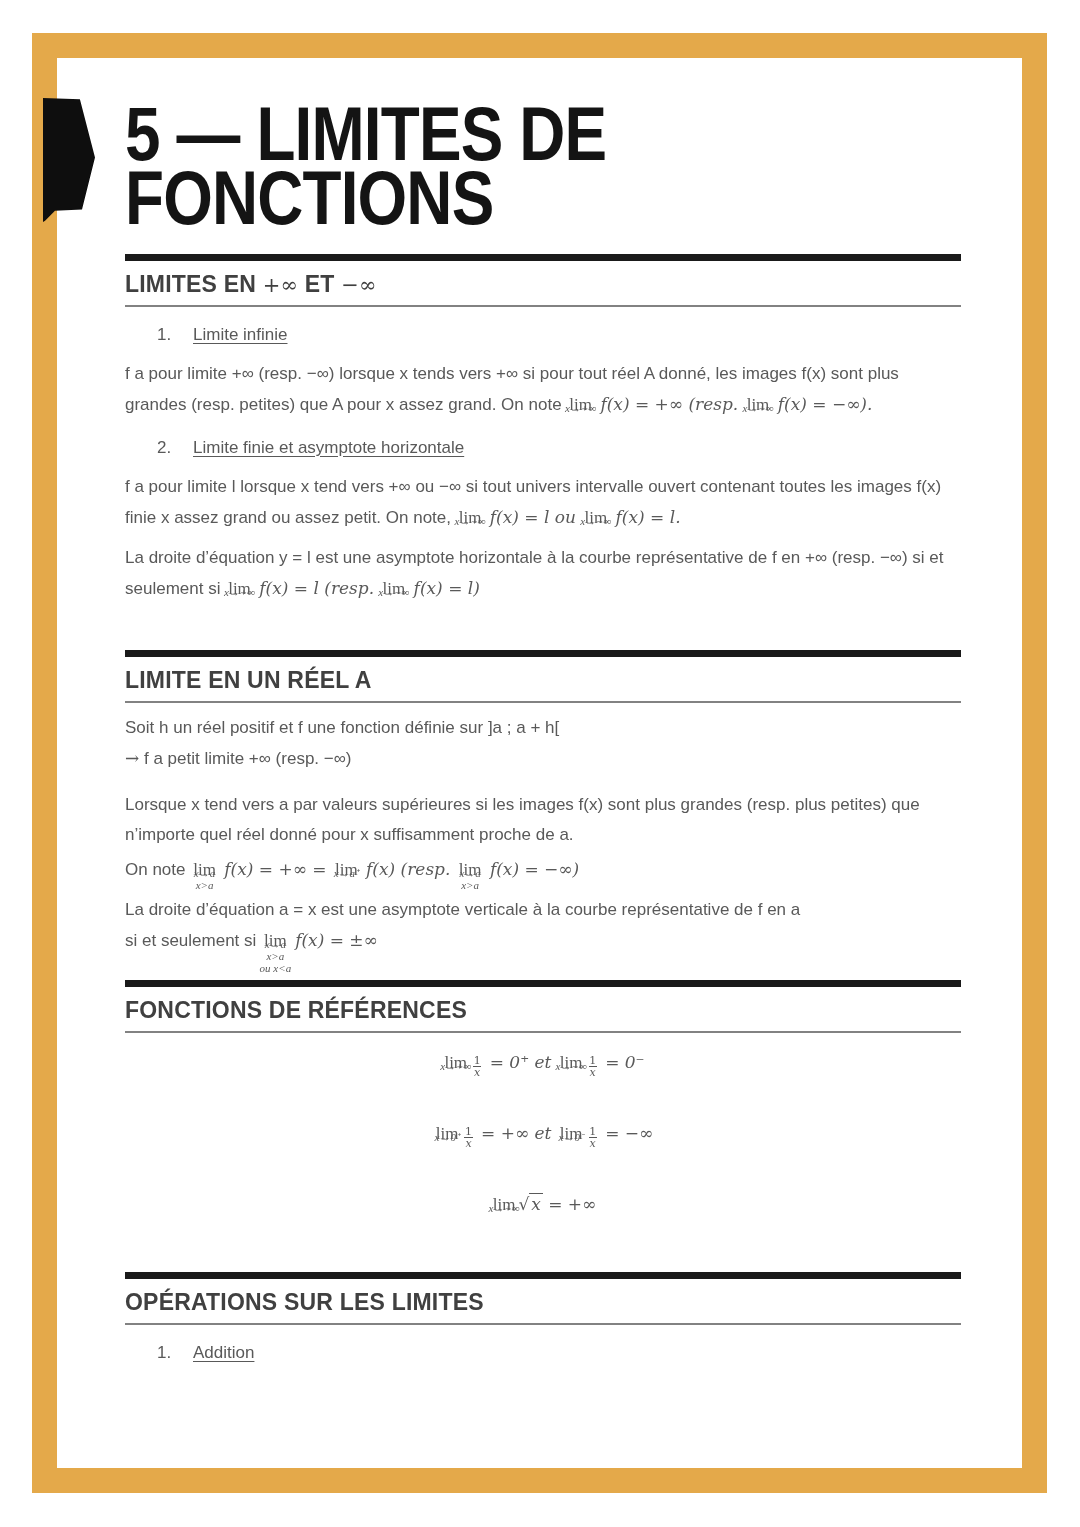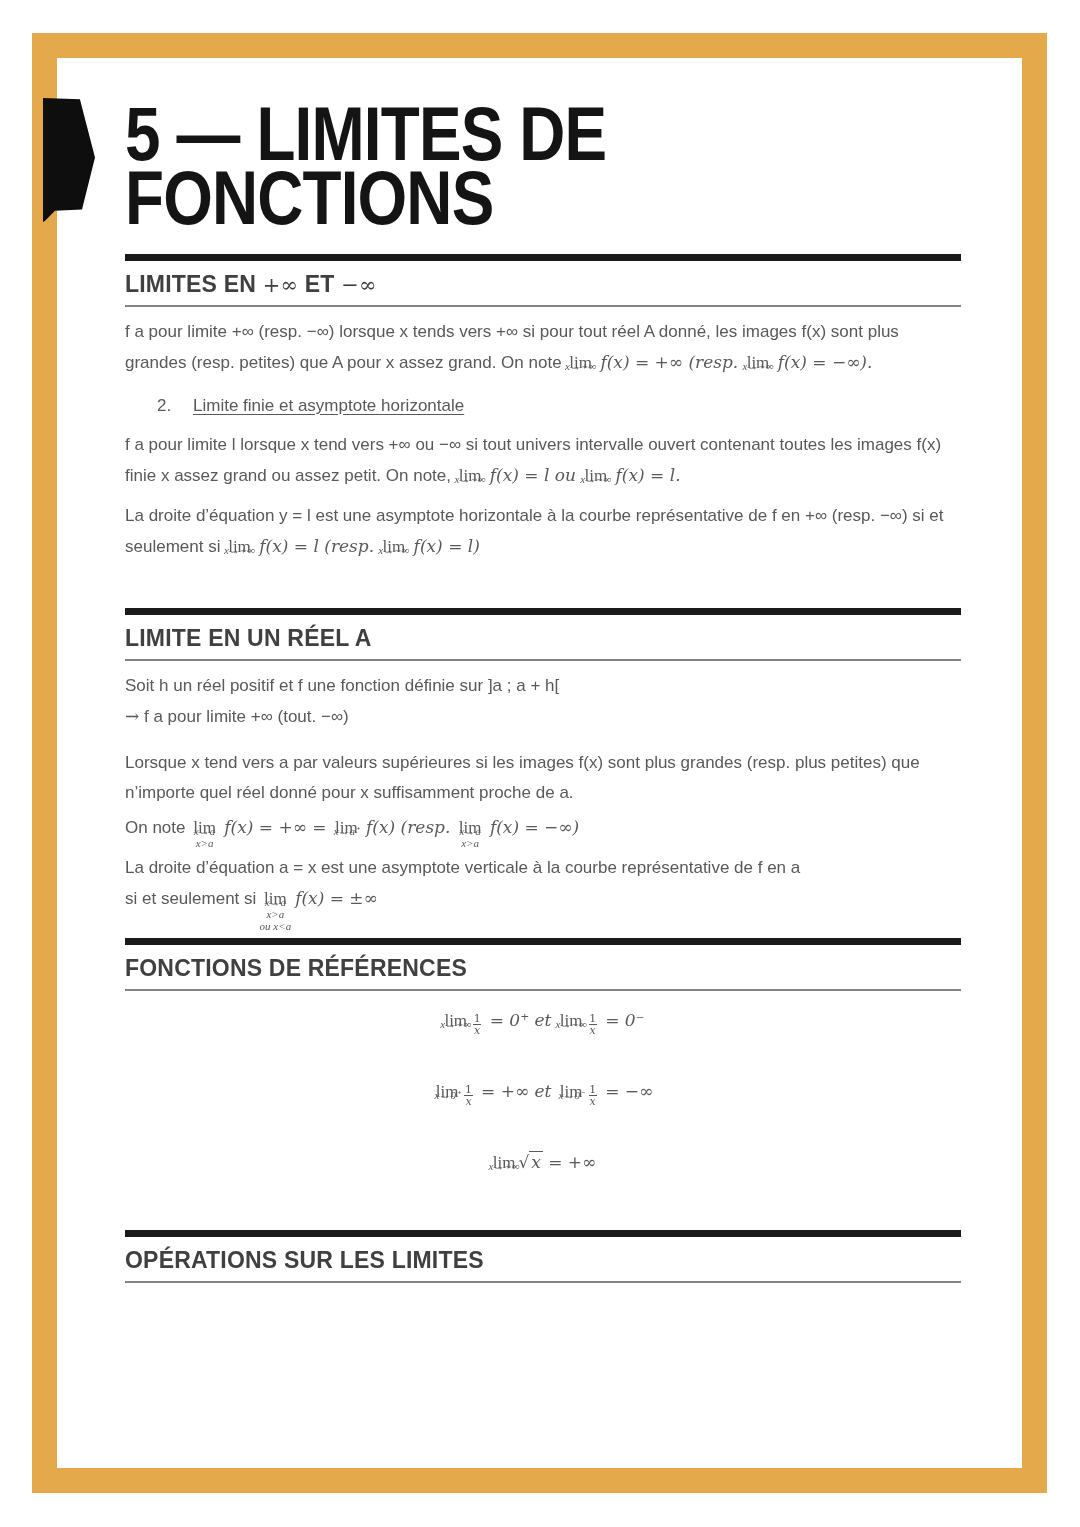--- a/index.html
+++ b/index.html
@@ -61,20 +61,21 @@
 
   <div class="content">
 
     <h1 class="title"><span>5 — LIMITES DE</span><br><span>FONCTIONS</span></h1>
 
     <div class="sec">
       <div class="rule-thick"></div>
       <h2><span>LIMITES EN </span><span class="mh">+∞</span><span> ET </span><span class="mh">−∞</span></h2>
       <div class="rule-thin"></div>
 
+      <div class="num-item"><span class="num">1.</span><span class="lbl">Limite infinie</span></div>
 
       <p class="body"><span>f a pour limite +∞ (resp. −∞) lorsque x tends vers +∞ si pour tout réel A donné, les images f(x) sont plus grandes (resp. petites) que A pour x assez grand. On note </span><span class="lim"><span class="lw">lim</span><span class="ls">
               <span>x→+∞</span>
             </span></span><span class="m"> f(x) = +∞ (resp. </span><span class="lim"><span class="lw">lim</span><span class="ls">
               <span>x→+∞</span>
             </span></span><span class="m"> f(x) = −∞).</span></p>
 
       <div class="num-item"><span class="num">2.</span><span class="lbl">Limite finie et asymptote horizontale</span></div>
 
       <p class="body"><span>f a pour limite l lorsque x tend vers +∞ ou −∞ si tout univers intervalle ouvert contenant toutes les images f(x) finie x assez grand ou assez petit. On note, </span><span class="lim"><span class="lw">lim</span><span class="ls">
@@ -89,21 +90,21 @@
               <span>x→−∞</span>
             </span></span><span class="m"> f(x) = l)</span></p>
     </div>
 
     <div class="sec sec-after-sub">
       <div class="rule-thick"></div>
       <h2>LIMITE EN UN RÉEL A</h2>
       <div class="rule-thin"></div>
 
       <p class="body"><span>Soit h un réel positif et f une fonction définie sur ]a ; a + h[</span></p>
-      <p class="body indent-arrow" style="margin-top:0;"><span class="m">→</span><span> f a pour limite +∞ (tout. −∞)</span></p>
+      <p class="body indent-arrow" style="margin-top:0;"><span class="m">→</span><span> f a petit limite +∞ (resp. −∞)</span></p>
       <p class="body" style="margin-top:16px;"><span>Lorsque x tend vers a par valeurs supérieures si les images f(x) sont plus grandes (resp. plus petites) que n’importe quel réel donné pour x suffisamment proche de a.</span></p>
 
       <p class="body gap-sub" style="margin-top:4px;"><span>On note </span><span class="lim"><span class="lw">lim</span><span class="ls">
               <span>x→a</span>
               <span>x&gt;a</span>
             </span></span><span class="m"> f(x) = +∞ = </span><span class="lim"><span class="lw">lim</span><span class="ls">
               <span>x→a⁺</span>
             </span></span><span class="m"> f(x) (resp. </span><span class="lim"><span class="lw">lim</span><span class="ls">
               <span>x→a</span>
               <span>x&gt;a</span>
@@ -138,16 +139,17 @@
       <div class="formula fgap"><span class="lim"><span class="lw">lim</span><span class="ls">
               <span>x→+∞</span>
             </span></span><span class="sqrt"><span>√</span><span class="sa">x</span></span><span class="m"> = +∞</span></div>
     </div>
 
     <div class="sec sec-after-f">
       <div class="rule-thick"></div>
       <h2>OPÉRATIONS SUR LES LIMITES</h2>
       <div class="rule-thin"></div>
 
+      <div class="num-item"><span class="num">1.</span><span class="lbl">Addition</span></div>
     </div>
 
   </div>
 </div>
 
 </body></html>

